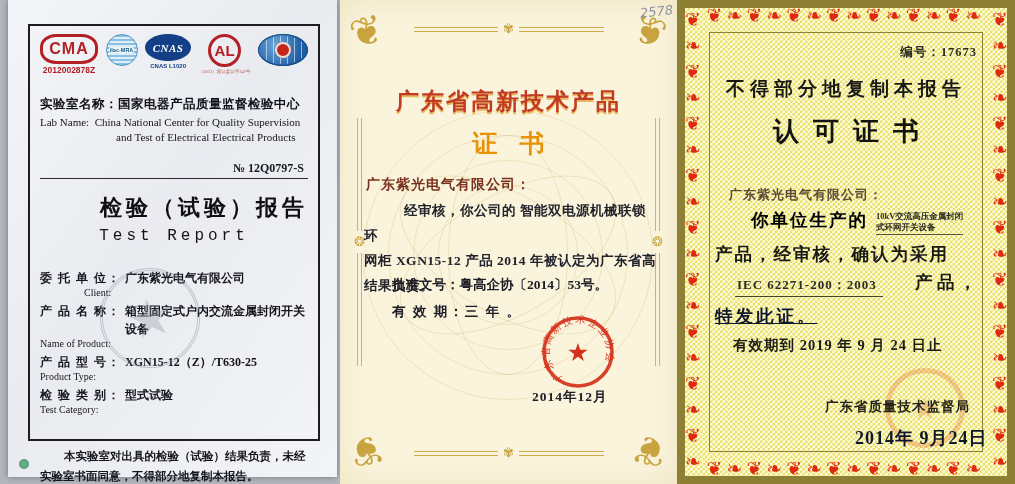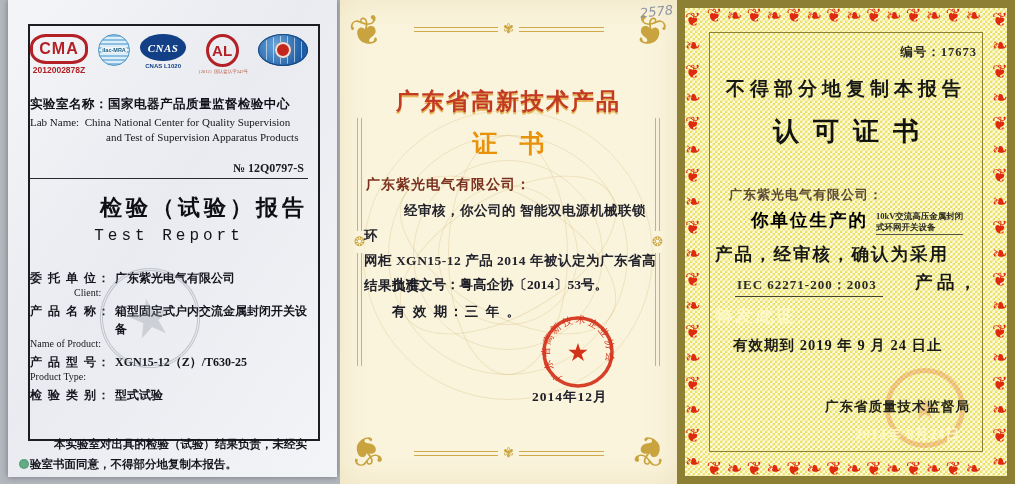--- a/index.html
+++ b/index.html
@@ -6,21 +6,21 @@
   html,body { width:1015px; height:484px; overflow:hidden; background:#b9bcc2;
               font-family:"Liberation Serif", serif; }
   .stage { position:relative; width:1015px; height:484px; display:flex; }
 
   
   .cert-left { position:relative; width:340px; height:484px; background:#b2b6bd; overflow:hidden; }
   .paper { position:absolute; left:8px; top:0; right:3px; bottom:7px;
            background:linear-gradient(125deg,#f4f5f8 0%,#e9ebf0 45%,#f3f4f7 100%);
            box-shadow:0 0 6px rgba(0,0,0,.35); }
   .frame { position:absolute; left:20px; top:24px; right:17px; bottom:36px;
-           border:2px solid #1c1c22; padding:6px 10px 0 0; }
+           border:2px solid #1c1c22; padding:6px 10px 0 10px; }
   .logos { display:flex; justify-content:space-between; align-items:flex-start; padding:2px 0 0 0; height:56px; }
   .logo-block { display:flex; flex-direction:column; align-items:center; }
   .cma-shape { width:58px; height:30px; border:3px solid #b32025; border-radius:16px/13px;
                display:flex; align-items:center; justify-content:center;
                color:#b32025; font-weight:800; font-size:16px; letter-spacing:1px;
                font-family:"Liberation Sans",sans-serif; }
   .cma-num { color:#b32025; font-weight:700; font-size:8.5px; font-family:"Liberation Sans",sans-serif; margin-top:1px; }
   .ilac-shape { width:32px; height:32px; border-radius:50%; border:1px solid #4f97c4;
                 background:repeating-linear-gradient(0deg,#8cc0e2 0 2px,#ddeef9 2px 4px);
                 display:flex; align-items:center; justify-content:center; }
@@ -131,27 +131,27 @@
            font-size:26px; font-weight:800; letter-spacing:14px; text-indent:14px; color:#14140f; }
   .r-company { position:absolute; top:186px; left:52px; font-size:13px; font-weight:700; color:#5d4b33; letter-spacing:1px; }
   .r-prodrow { position:absolute; top:208px; left:74px; display:flex; align-items:flex-start; }
   .r-lead { font-size:17.5px; font-weight:800; color:#000000; letter-spacing:2px;font-family:Liberation Serif, serif; }
   .r-smallstack { margin-left:8px; margin-top:3px; font-size:8.5px; font-weight:600; color:#2c2c22;
                   line-height:1.3; border-bottom:1px solid #55553f; padding-bottom:1px; }
   .r-review { position:absolute; top:242px; left:38px; font-size:17.5px; font-weight:800; color:#191914; letter-spacing:2px; }
   .r-standard { position:absolute; top:276px; left:58px; font-size:13px; font-weight:600; color:#2c2c22;
                 border-bottom:1px solid #44442f; padding:0 6px 2px 2px; letter-spacing:1px; }
   .r-prodsuffix { position:absolute; top:270px; left:238px; font-size:17.5px; font-weight:800; color:#191914; }
-  .r-issue { position:absolute; top:304px; left:38px; font-size:17.5px; font-weight:800; color:#fef9c3; letter-spacing:3px; }
+  .r-issue { position:absolute; top:304px; left:38px; font-size:17.5px; font-weight:800; color:#0f172a; letter-spacing:3px;text-decoration:underline; }
   .r-validity { position:absolute; top:336px; left:56px; font-size:14.5px; font-weight:700; color:#1c1c16; letter-spacing:1px; }
   .r-seal { position:absolute; left:208px; top:368px; width:80px; height:80px; border-radius:50%;
             border:5px solid rgba(228,112,40,.32); display:flex; align-items:center; justify-content:center; }
   .r-seal::before { content:"★"; font-size:30px; color:rgba(228,112,40,.30); }
   .r-authority { position:absolute; top:398px; left:148px; font-size:13.5px; font-weight:700; color:#242418; letter-spacing:1px; }
-  .r-date { position:absolute; top:426px; left:178px; font-size:14px; font-weight:700; color:#fef9c3; letter-spacing:1px; }
+  .r-date { position:absolute; top:426px; left:178px; font-size:18px; font-weight:700; color:#0f172a; letter-spacing:1px; }
 </style>
 </head>
 <body>
 
 <div class="stage">
 
   <div class="cert-left">
     <div class="paper">
       <div class="frame">
 
@@ -176,21 +176,21 @@
           <div class="logo-block">
             <div class="globe-shape"></div>
           </div>
         </div>
 
         <div class="lab-zh">
           <span>实验室名称：</span><span>国家电器产品质量监督检验中心</span>
         </div>
         <div class="lab-en">
           <div><span>Lab Name:</span>&nbsp;&nbsp;<span>China National Center for Quality Supervision</span></div>
-          <div class="l2">and Test of Supervision Apparatus Products</div>
+          <div class="l2">and Test of Electrical Electrical Products</div>
         </div>
 
         <div class="report-no">№  12Q0797-S</div>
         <div class="hr"></div>
 
         <div class="title-zh">检验（试验）报告</div>
         <div class="title-en">Test  Report</div>
 
         <div class="fields">
           <div class="fieldrow">
@@ -212,20 +212,21 @@
                 <span class="lab">产 品 型 号：</span>
                 <span class="val">XGN15-12（Z）/T630-25</span>
               </div>
             <div class="fen">Product Type:</div>
           </div>
           <div class="fieldrow">
             <div class="fzh">
                 <span class="lab">检 验 类 别：</span>
                 <span class="val">型式试验</span>
               </div>
+            <div class="fen">Test Category:</div>
           </div>
         </div>
 
         <div class="notice-zh">本实验室对出具的检验（试验）结果负责，未经实验室书面同意，不得部分地复制本报告。</div>
 
       </div>
       <div class="emboss-seal"></div>
       <div class="green-stamp"></div>
     </div>
   </div>

